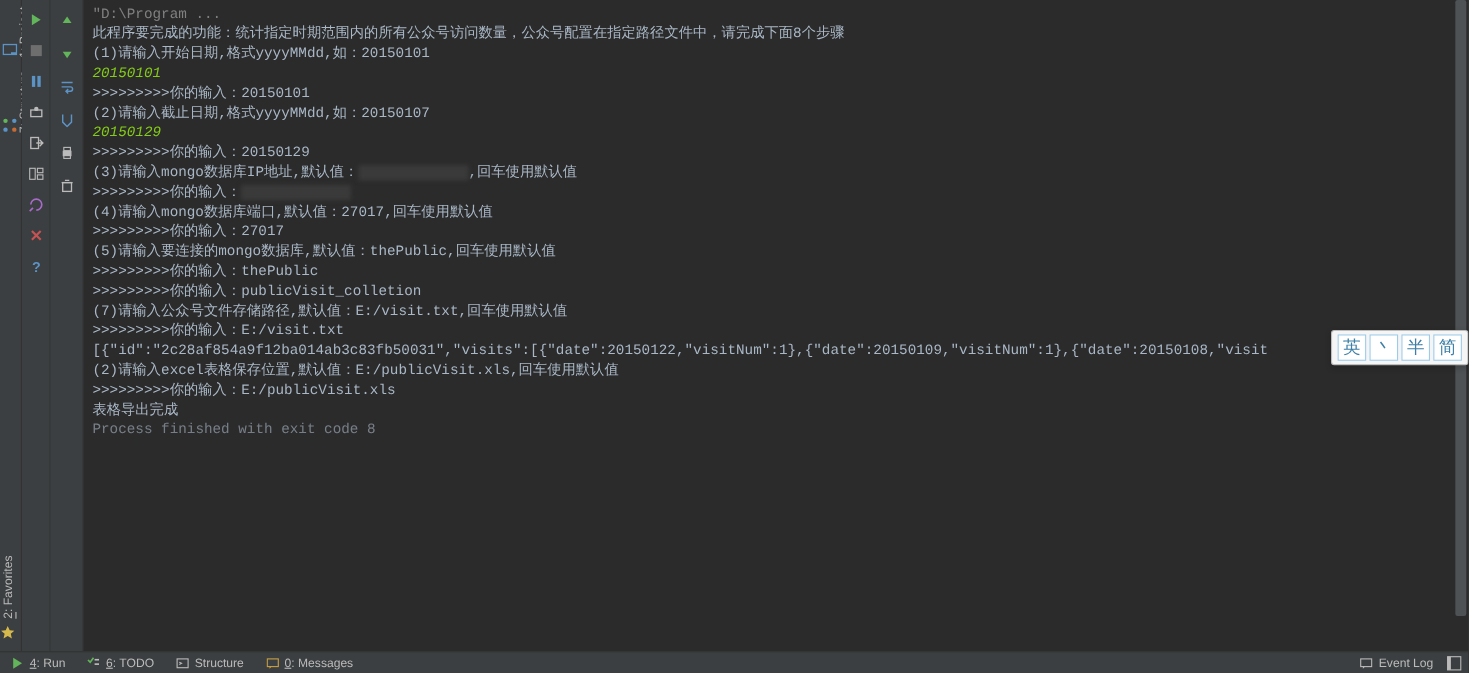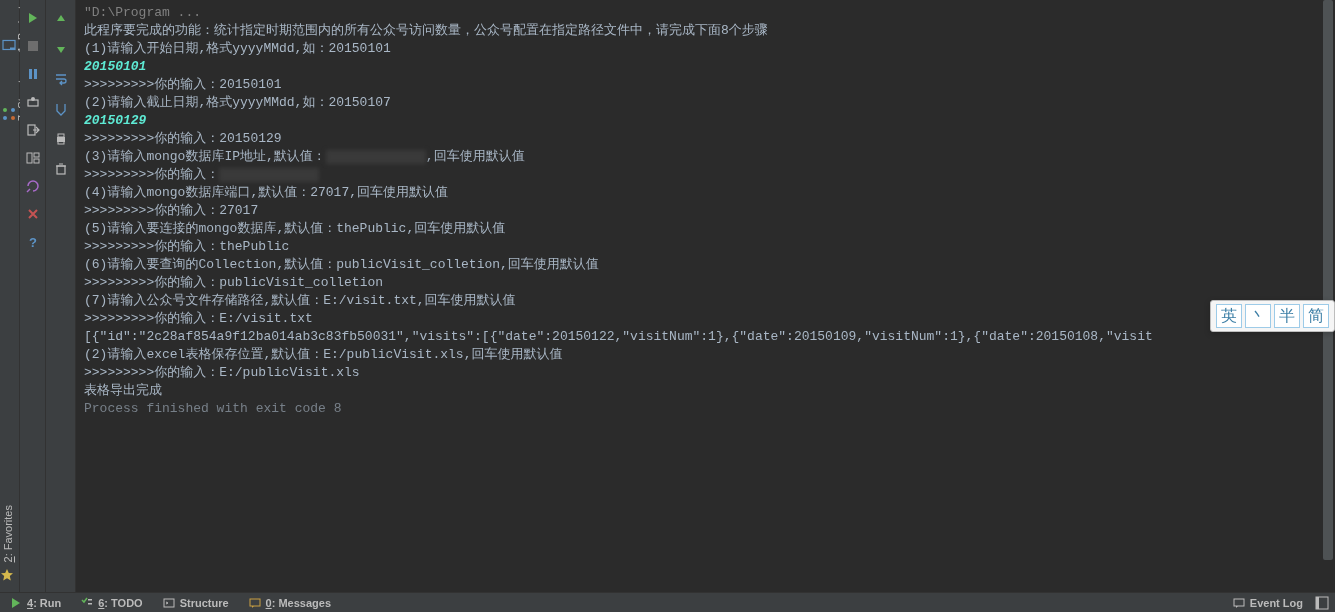--- a/index.html
+++ b/index.html
@@ -94,21 +94,21 @@
   font-size: 13px;
   line-height: 18px;
   color: #a9b7c6;
 }
 .console-inner pre {
   font-family: inherit;
   white-space: pre;
   margin: 0;
 }
 .c-gray { color: #808080; }
-.c-green { color: #5eead4; font-style: italic; font-weight: bold; }
+.c-green { color: #84cc16; font-style: italic; }
 .blur-block {
   display: inline-block;
   width: 100px; height: 14px;
   background: #3a3a3a;
   filter: blur(2px);
   vertical-align: middle;
 }
 .scrollbar-v {
   position: absolute;
   right: 2px; top: 0;
@@ -156,21 +156,20 @@
   font-size: 11px;
   color: #bbbbbb;
 }
 .bottom-bar .bitem {
   display: flex;
   align-items: center;
   gap: 5px;
   padding: 0 10px;
   height: 100%;
   cursor: pointer;
-  font-weight: bold;
 }
 .bottom-bar .bitem .und { text-decoration: underline; }
 .bottom-bar .spacer { flex: 1; }
 .bottom-bar .corner {
   width: 18px; height: 18px;
   margin-right: 4px;
   display: flex; align-items: center; justify-content: center;
 }
 svg { display: block; }
 </style>
@@ -307,21 +306,20 @@
     <pre>&gt;&gt;&gt;&gt;&gt;&gt;&gt;&gt;&gt;你的输入：20150129</pre>
     <pre><span>(3)请输入mongo数据库IP地址,默认值：</span><span class="blur-block"></span><span>,回车使用默认值</span></pre>
     <pre></pre>
     <pre><span>&gt;&gt;&gt;&gt;&gt;&gt;&gt;&gt;&gt;你的输入：</span><span class="blur-block"></span></pre>
     <pre>(4)请输入mongo数据库端口,默认值：27017,回车使用默认值</pre>
     <pre></pre>
     <pre>&gt;&gt;&gt;&gt;&gt;&gt;&gt;&gt;&gt;你的输入：27017</pre>
     <pre>(5)请输入要连接的mongo数据库,默认值：thePublic,回车使用默认值</pre>
     <pre></pre>
     <pre>&gt;&gt;&gt;&gt;&gt;&gt;&gt;&gt;&gt;你的输入：thePublic</pre>
-    <pre>(6)请输入要查询的Collection,默认值：publicVisit_colletion,回车使用默认值</pre>
     <pre></pre>
     <pre>&gt;&gt;&gt;&gt;&gt;&gt;&gt;&gt;&gt;你的输入：publicVisit_colletion</pre>
     <pre>(7)请输入公众号文件存储路径,默认值：E:/visit.txt,回车使用默认值</pre>
     <pre></pre>
     <pre>&gt;&gt;&gt;&gt;&gt;&gt;&gt;&gt;&gt;你的输入：E:/visit.txt</pre>
     <pre>[{"id":"2c28af854a9f12ba014ab3c83fb50031","visits":[{"date":20150122,"visitNum":1},{"date":20150109,"visitNum":1},{"date":20150108,"visit</pre>
     <pre>(2)请输入excel表格保存位置,默认值：E:/publicVisit.xls,回车使用默认值</pre>
     <pre></pre>
     <pre>&gt;&gt;&gt;&gt;&gt;&gt;&gt;&gt;&gt;你的输入：E:/publicVisit.xls</pre>
     <pre>表格导出完成</pre>

